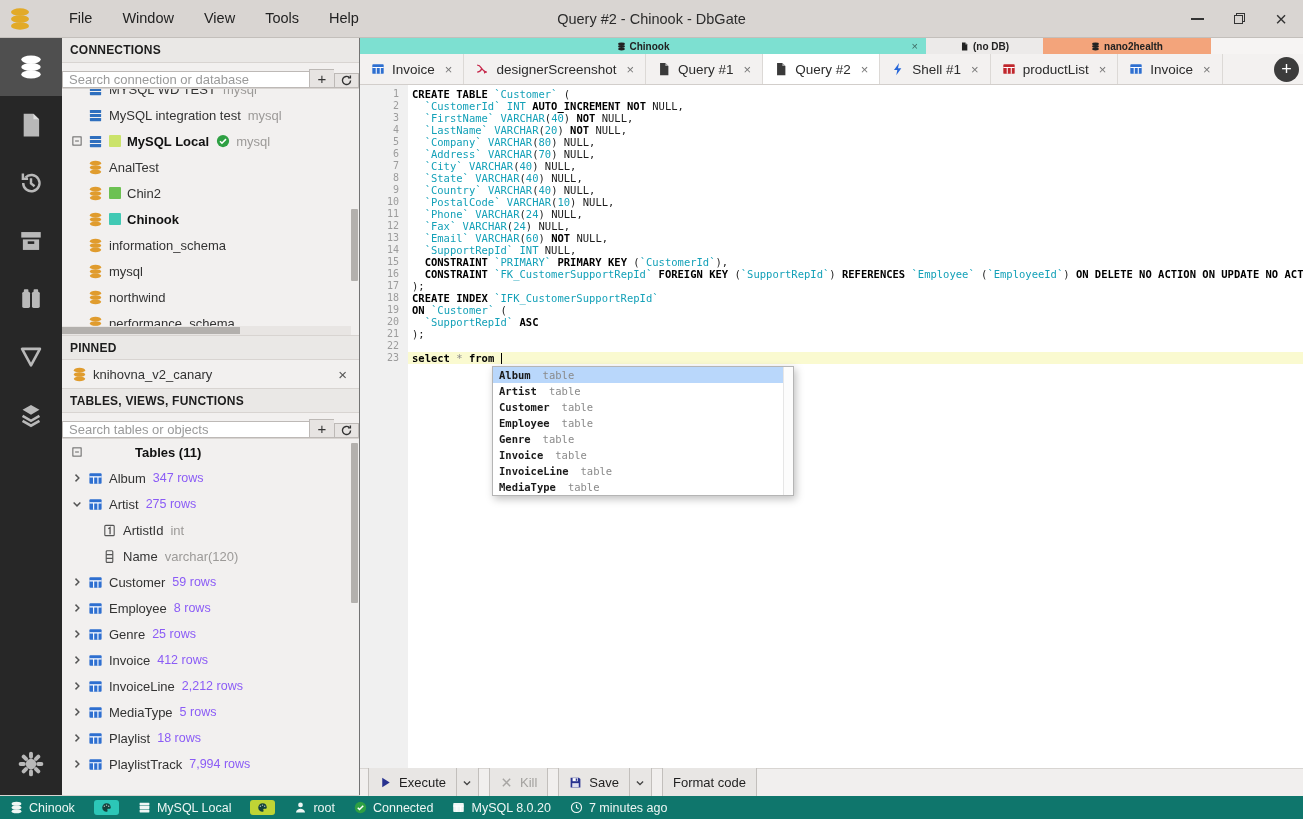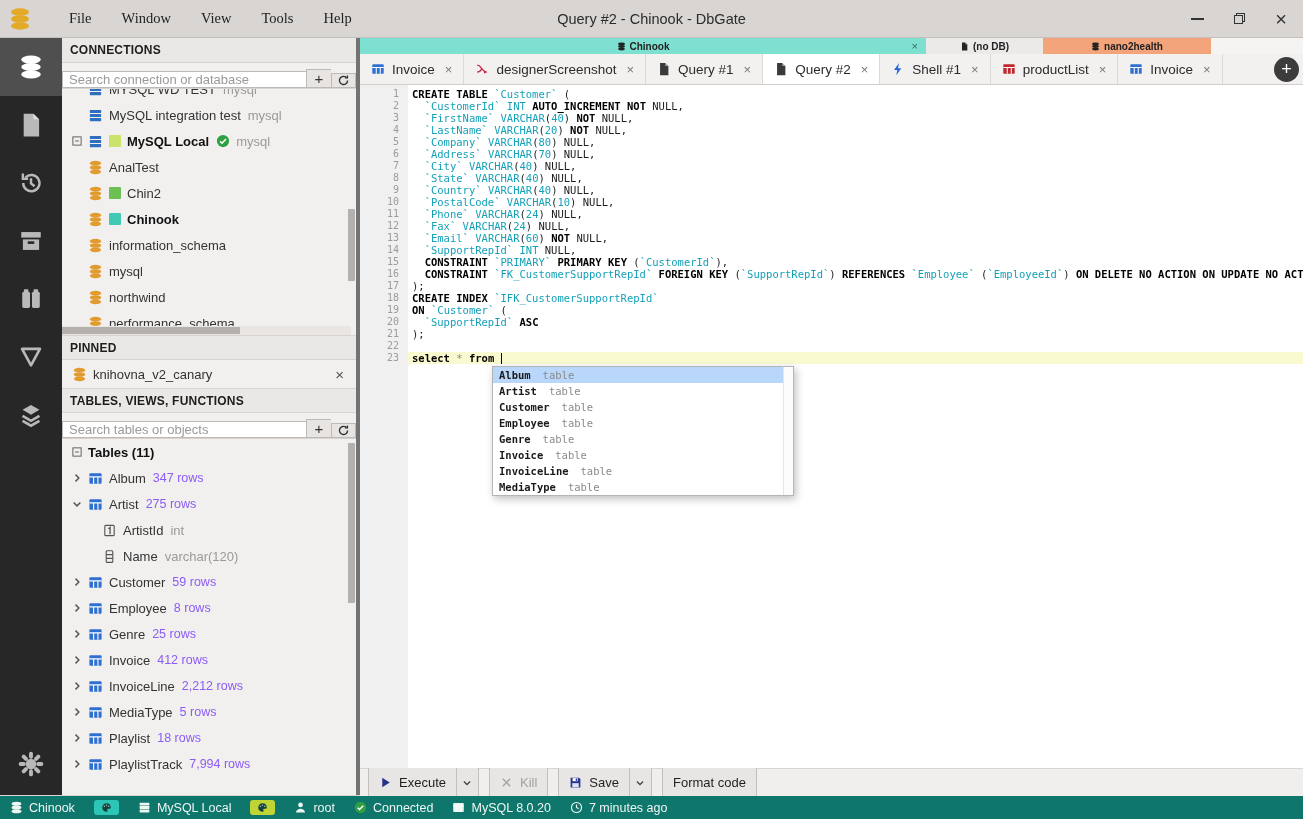--- a/index.html
+++ b/index.html
@@ -4,41 +4,41 @@
 <style>
   * { margin:0; padding:0; box-sizing:border-box; }
   html,body { width:1303px; height:819px; overflow:hidden; }
   body { font-family:"Liberation Sans", sans-serif; background:#d9d5d2; }
   .app { position:relative; width:1303px; height:819px; }
 
   
   .titlebar { position:absolute; left:0; top:0; width:1303px; height:38px;
     background:#d9d5d2; border-bottom:1px solid #c3bfbb; display:flex; align-items:center; }
   .appicon { margin-left:8px; width:24px; height:24px; color:#e2aa28; }
-  .menus { display:flex; margin-left:22px;font-family:Liberation Serif, serif; }
+  .menus { display:flex; margin-left:22px; }
   .menu-item { padding:0 15px; font-size:14.5px; color:#222; line-height:37px; cursor:default; }
   .wintitle { position:absolute; left:0; right:0; text-align:center; font-size:14.5px; color:#2b2b2b; pointer-events:none; }
   .winctrls { position:absolute; right:14px; top:0; height:37px; display:flex; align-items:center; gap:26px; }
   .wc { width:16px; height:16px; display:flex; align-items:center; justify-content:center; color:#333; }
   .wc-min { width:13px; height:2px; background:#333; }
   .wc-max { position:relative; width:11px; height:11px; }
   .wc-max .sq1 { position:absolute; left:0; bottom:0; width:9px; height:9px; border:1.6px solid #333; background:#d9d5d2; }
   .wc-max .sq2 { position:absolute; right:0; top:0; width:9px; height:9px; border:1.6px solid #333; }
   .wc-close { font-size:20px; line-height:16px; }
 
   
   .rail { position:absolute; left:0; top:38px; width:62px; height:757px; background:#272727; }
   .rail-item { width:62px; height:58px; display:flex; align-items:center; justify-content:center; color:#b9b9b9; cursor:pointer; }
   .rail-item.active { background:#4f4f4f; color:#ffffff; }
   .rail-item svg { width:26px; height:26px; }
   .rail-bottom { position:absolute; bottom:2px; left:0; }
 
   
   .sidepanel { position:absolute; left:62px; top:38px; width:298px; height:757px;
-    background:#f2f0ef; border-right:4px solid #737373; overflow:hidden; }
+    background:#f2f0ef; border-right:1px solid #737373; overflow:hidden; }
   .sect-header { height:25px; background:#eae8e6; border-top:1px solid #d8d4d1; border-bottom:1px solid #d8d4d1;
     font-size:12px; font-weight:bold; color:#1d1d1d; display:flex; align-items:center; padding-left:8px; letter-spacing:.2px; }
   .searchrow { height:26px; display:flex; align-items:flex-end; border-bottom:1px solid #d8d4d1; background:#f2f0ef; }
   .searchrow input { flex:1; min-width:0; border:1px solid #bdb9b6; border-right:none; background:#fff; padding:0 6px; font-size:13px; color:#333; outline:none; font-family:"Liberation Sans",sans-serif; }
   .searchrow input::placeholder { color:#9a9a9a; }
   .sbtn { width:25px; display:flex; align-items:center; justify-content:center; background:#e7e4e2; border:1px solid #bdb9b6; border-right:none; color:#333; font-size:15px; cursor:pointer; }
   .sbtn:last-child { border-right:1px solid #bdb9b6; }
   .sbtn svg { width:13px; height:13px; }
 
   .conn-list { position:relative; height:246px; overflow:hidden; }
@@ -64,21 +64,21 @@
 
   .pinned-row { height:28px; display:flex; align-items:center; padding-left:10px; font-size:13px; color:#333; background:#f2f0ef; }
   .pinned-row .ic { display:inline-flex; width:15px; height:15px; margin-right:6px; }
   .pinned-row .x { margin-left:auto; margin-right:12px; color:#555; font-size:15px; cursor:pointer; }
 
   .obj-list { position:relative; height:345px; overflow:hidden; }
   .tbl-ic { color:#2e6fd0; }
   .row .rows-count { color:#8b5cf6; font-size:12.5px; }
   .row.colrow { padding-left:40px; color:#333; }
   .row.colrow .ic { color:#555; }
-  .grp-label { font-weight:bold; color:#111; margin-right:6px; }
+  .grp-label { font-weight:bold; color:#111; margin-right:6px;margin-left:47px; }
 
   
   .main { position:absolute; left:360px; top:38px; width:943px; height:758px; background:#fff; }
   .groupbar { height:16px; display:flex; background:#f6f4f3; }
   .group { height:16px; display:flex; align-items:center; justify-content:center; font-size:10px; font-weight:bold; color:#222; position:relative; }
   .group .gic { width:9px; height:9px; margin-right:4px; display:inline-flex; }
   .group .gx { position:absolute; right:8px; font-size:11px; font-weight:normal; color:#3d6b64; cursor:pointer; }
   .g-0 { width:566px; } .g-1 { width:117px; } .g-2 { width:168px; }
 
   .tabbar { height:31px; display:flex; background:#f3f1f0; border-bottom:1px solid #d2cecb; position:relative; overflow:hidden; }

